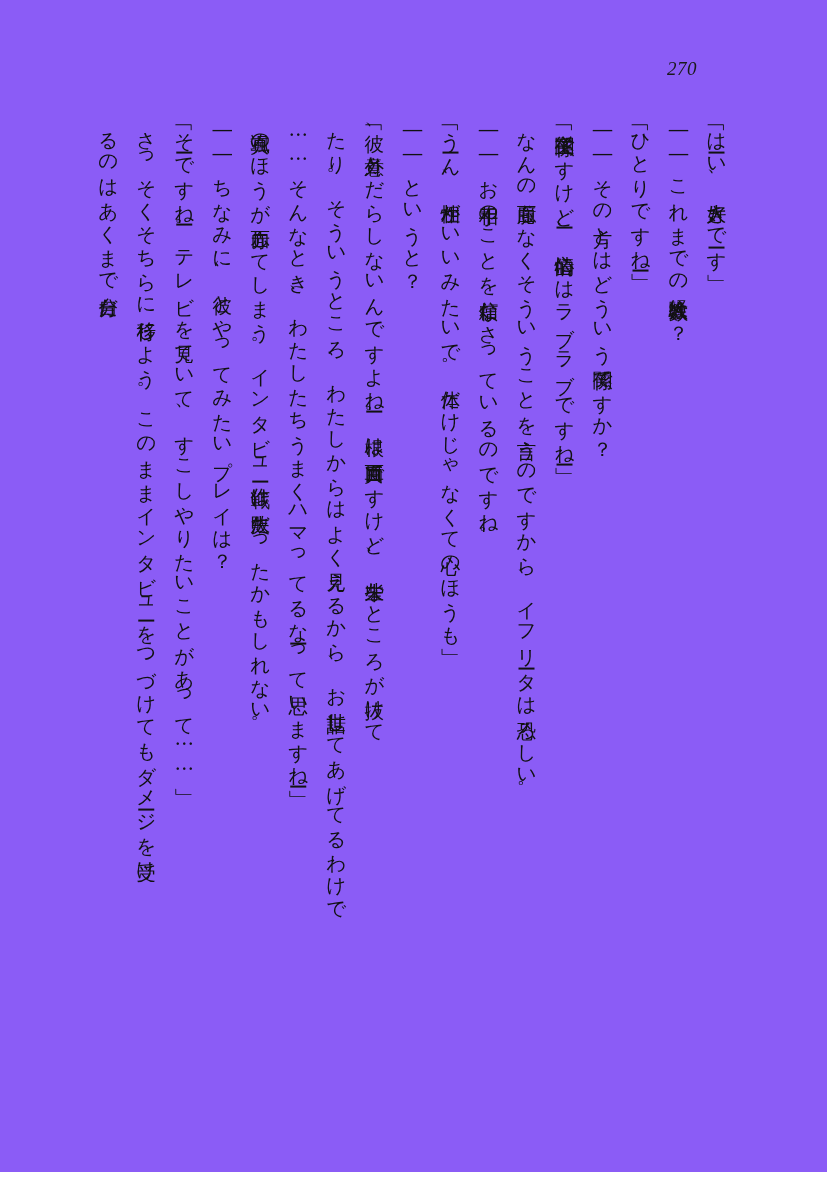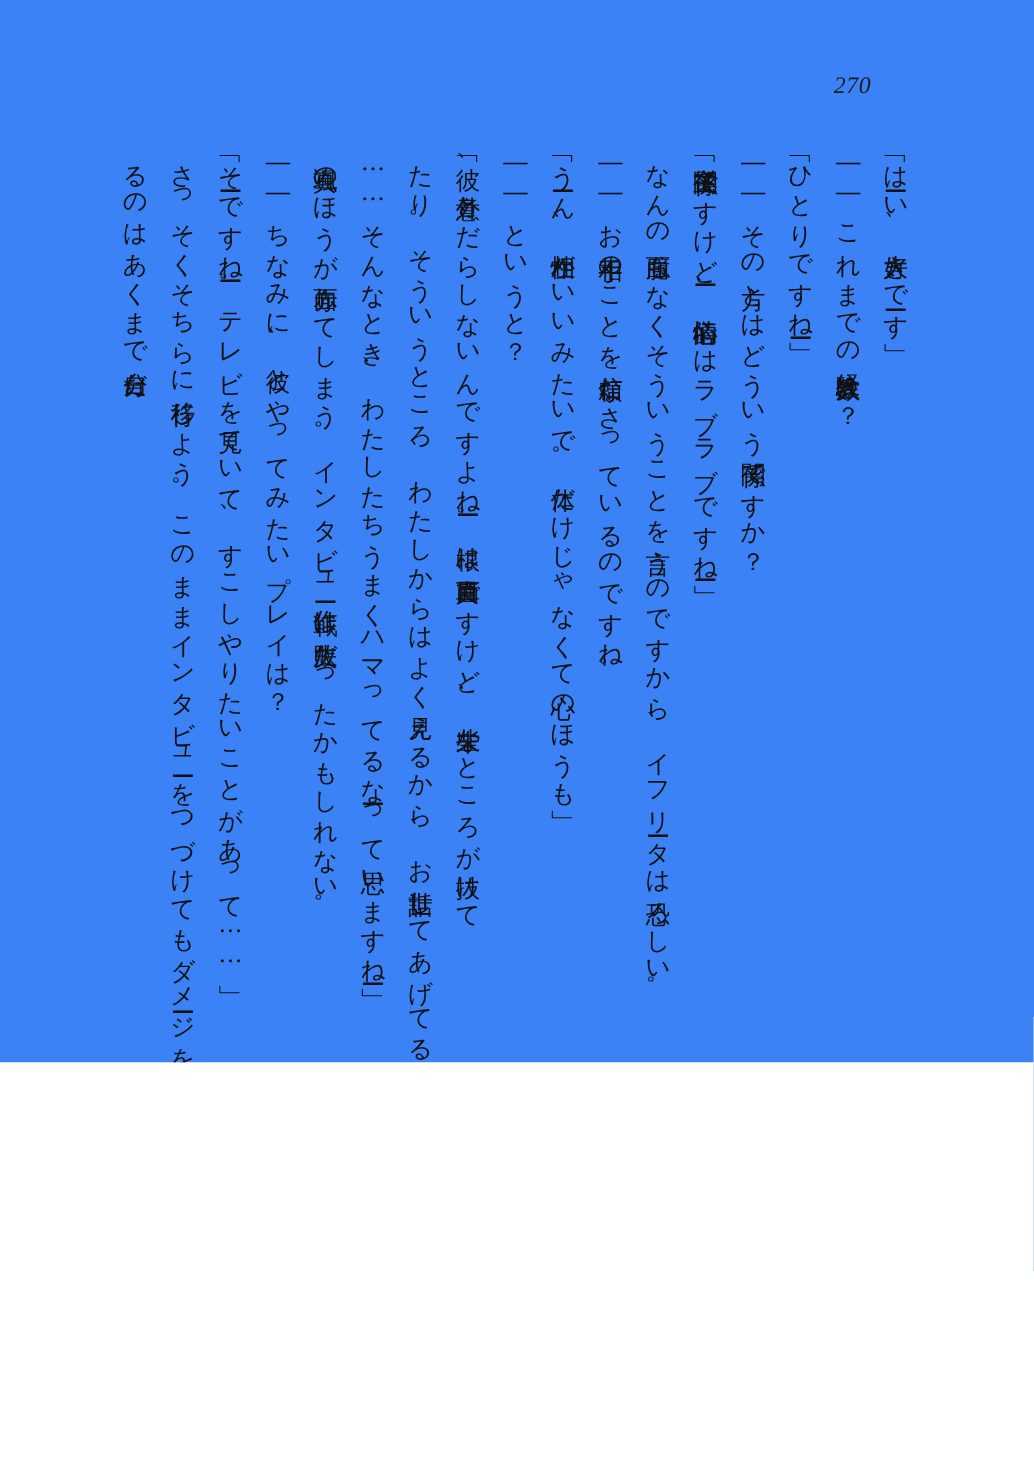--- a/index.html
+++ b/index.html
@@ -6,22 +6,22 @@
     margin: 0;
     padding: 0;
     background: #ffffff;
   }
   body {
     font-family: "Liberation Serif", "DejaVu Serif", serif;
   }
   .page {
     position: relative;
     width: 827px;
-    height: 850px;
-    background: #3b82f6;
+    height: 1172px;
+    background: #8b5cf6;
     overflow: hidden;
     box-sizing: border-box;
   }
   .page-number {
     position: absolute;
     top: 58px;
     right: 130px;
     font-family: "Liberation Serif", "DejaVu Serif", serif;
     font-style: italic;
     font-size: 19px;

